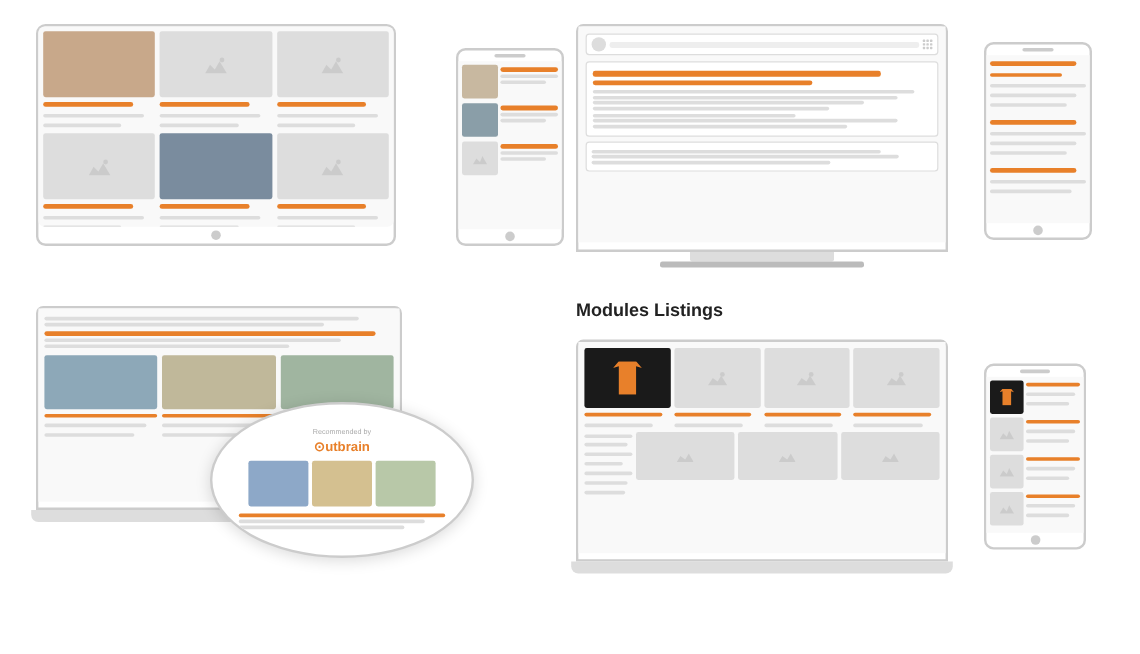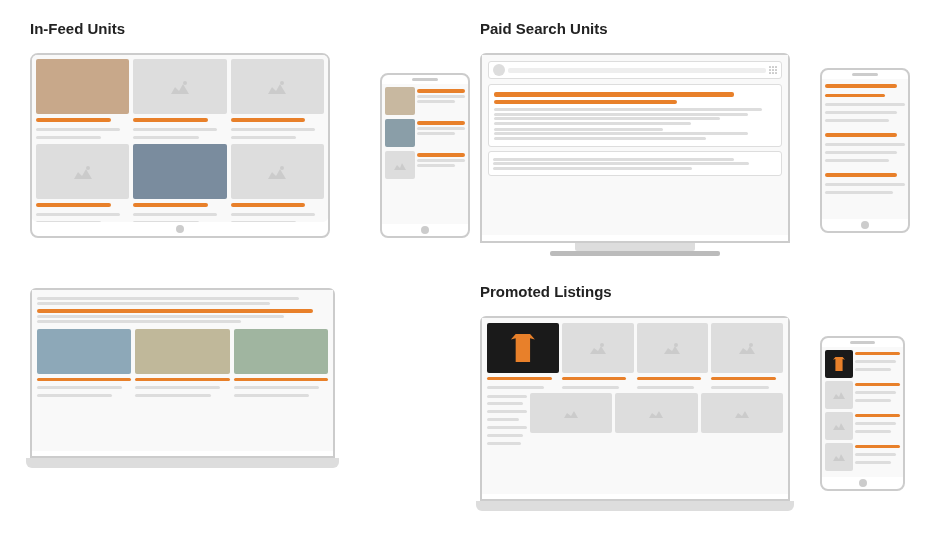--- a/index.html
+++ b/index.html
@@ -140,21 +140,20 @@
       justify-content: center;
       overflow: hidden;
     }
   </style>
 </head>
 <body>
 
 <div class="page-container">
 
   <div class="section">
-    <div class="section-title">In-Feed Units</div>
     <div class="device-group">
 
       <div class="tablet" style="left:0;top:0;width:300px;height:185px;">
         <div class="tablet-screen">
           <div style="display:grid;grid-template-columns:repeat(3,1fr);grid-template-rows:repeat(2,1fr);gap:4px;height:100%;">
 
             <div class="infeed-cell">
               <div class="img-placeholder" style="height:55px;background:#c8a88a;">
                 
               </div>
@@ -254,21 +253,20 @@
               </div>
             </div>
           </div>
         </div>
         <div class="phone-home"></div>
       </div>
     </div>
   </div>
 
   <div class="section">
-    <div class="section-title">Paid Search Units</div>
     <div class="device-group">
 
       <div style="position:absolute;left:0;top:0;width:310px;height:190px;border:2px solid #ccc;border-radius:6px 6px 0 0;background:#fff;">
         <div style="padding:6px;height:calc(100% - 6px);background:#f9f9f9;overflow:hidden;">
 
           <div style="display:flex;align-items:center;gap:3px;margin-bottom:5px;background:#fff;border:1px solid #ddd;border-radius:3px;padding:2px 4px;">
             <div style="width:12px;height:12px;border-radius:50%;background:#ddd;flex-shrink:0;"></div>
             <div style="flex:1;height:5px;background:#eee;border-radius:2px;"></div>
             <div class="grid-icon">
               <div class="grid-dot"></div>
@@ -357,25 +355,41 @@
               <div class="img-placeholder" style="height:45px;background:#a0b5a0;"></div>
               <div class="orange-bar" style="width:100%;height:3px;"></div>
               <div class="gray-bar" style="width:90%;"></div>
               <div class="gray-bar" style="width:80%;"></div>
             </div>
           </div>
         </div>
       </div>
       <div style="position:absolute;left:-4px;top:175px;width:313px;height:10px;background:#ddd;border-radius:0 0 6px 6px;"></div>
 
+      <div class="outbrain-oval" style="left:145px;top:85px;width:220px;height:130px;z-index:10;box-shadow:0 2px 12px rgba(0,0,0,0.15);">
+        <div style="font-size:6px;color:#aaa;margin-bottom:2px;">Recommended by</div>
+        <div style="font-size:11px;font-weight:bold;color:#e8802a;">⊙utbrain</div>
+        <div style="display:flex;gap:3px;margin-top:5px;">
+          <div class="img-placeholder" style="width:50px;height:38px;background:#8da8c8;border-radius:2px;"></div>
+          <div class="img-placeholder" style="width:50px;height:38px;background:#d4c090;border-radius:2px;"></div>
+          <div class="img-placeholder" style="width:50px;height:38px;background:#b8c8a8;border-radius:2px;">
+            
+          </div>
+        </div>
+        <div style="width:80%;margin-top:4px;">
+          <div class="orange-bar" style="width:100%;height:3px;margin-bottom:2px;"></div>
+          <div class="gray-bar" style="width:90%;"></div>
+          <div class="gray-bar" style="width:80%;"></div>
+        </div>
+      </div>
     </div>
   </div>
 
   <div class="section">
-    <div class="section-title">Promoted Listings</div>
+    <div class="section-title">Modules Listings</div>
     <div class="device-group" style="height:210px;">
 
       <div style="position:absolute;left:0;top:0;width:310px;height:185px;border:2.5px solid #ccc;border-radius:6px 6px 0 0;background:#fff;">
         <div style="padding:5px;height:calc(100% - 5px);background:#f9f9f9;overflow:hidden;">
 
           <div style="display:grid;grid-template-columns:1fr 1fr 1fr 1fr;gap:3px;margin-bottom:3px;">
             <div style="display:flex;flex-direction:column;gap:2px;">
               <div style="height:50px;background:#1a1a1a;border-radius:2px;position:relative;overflow:hidden;">
 
                 <div style="position:absolute;inset:0;display:flex;align-items:center;justify-content:center;">

